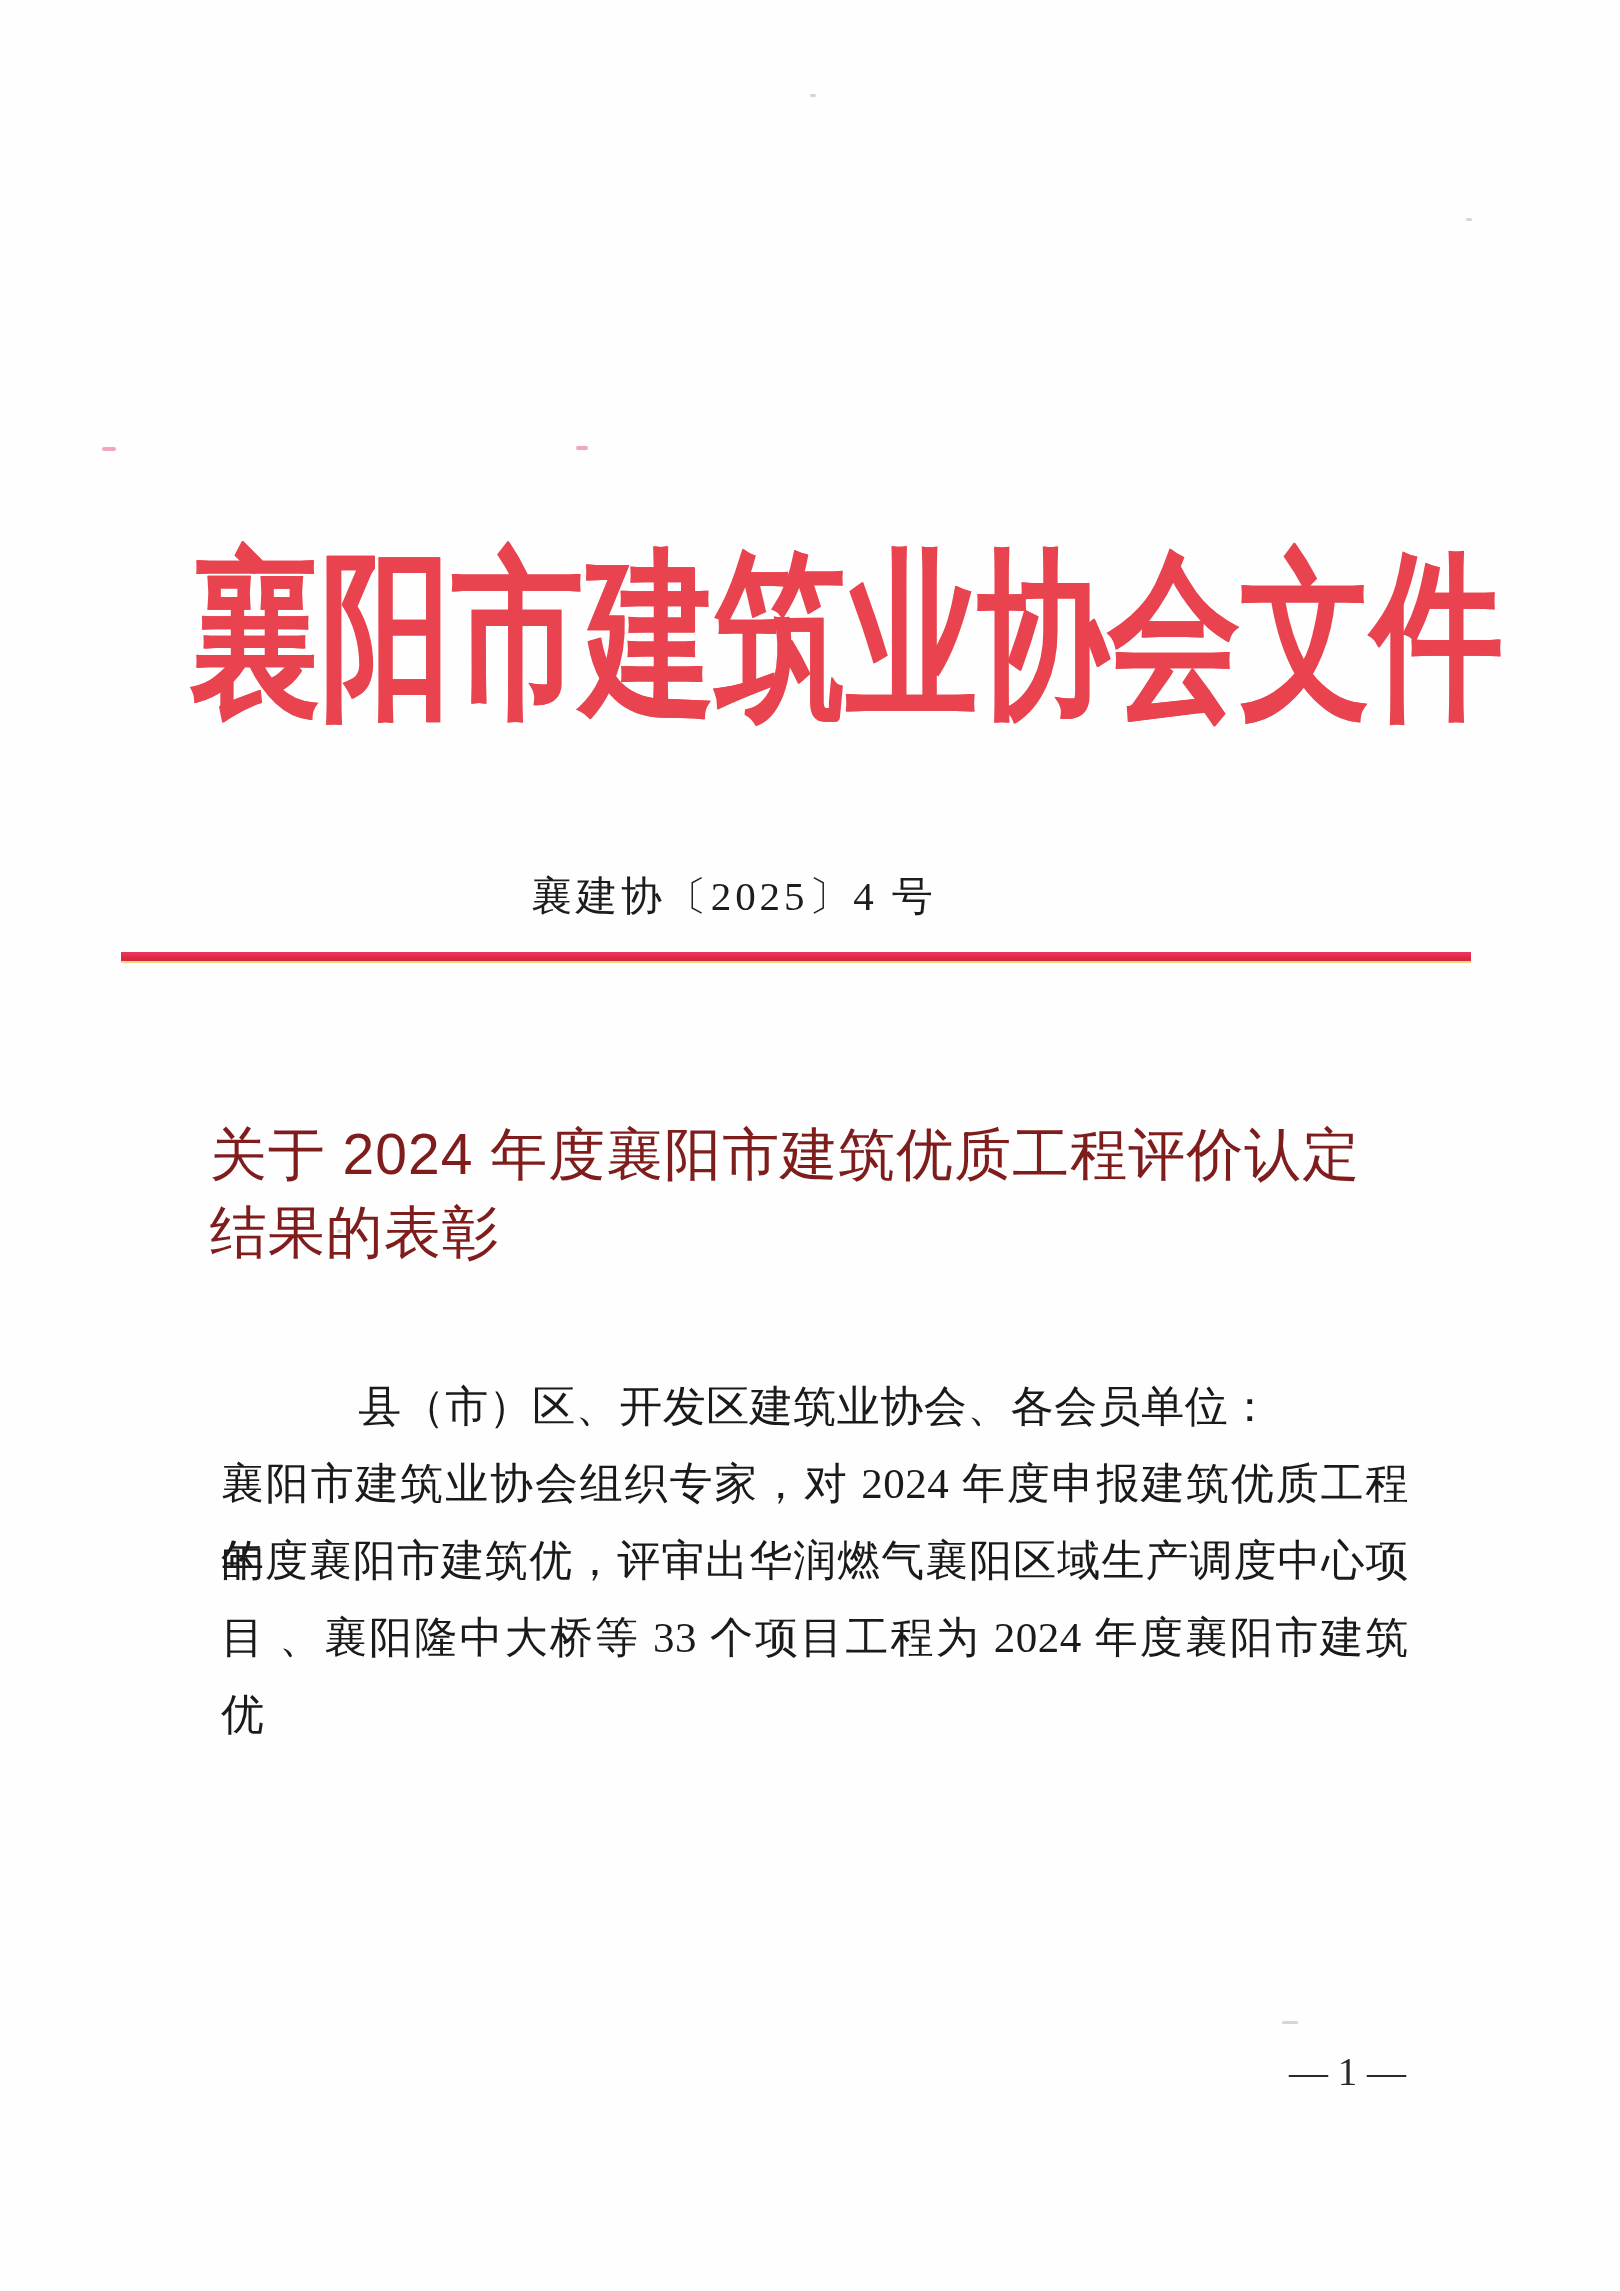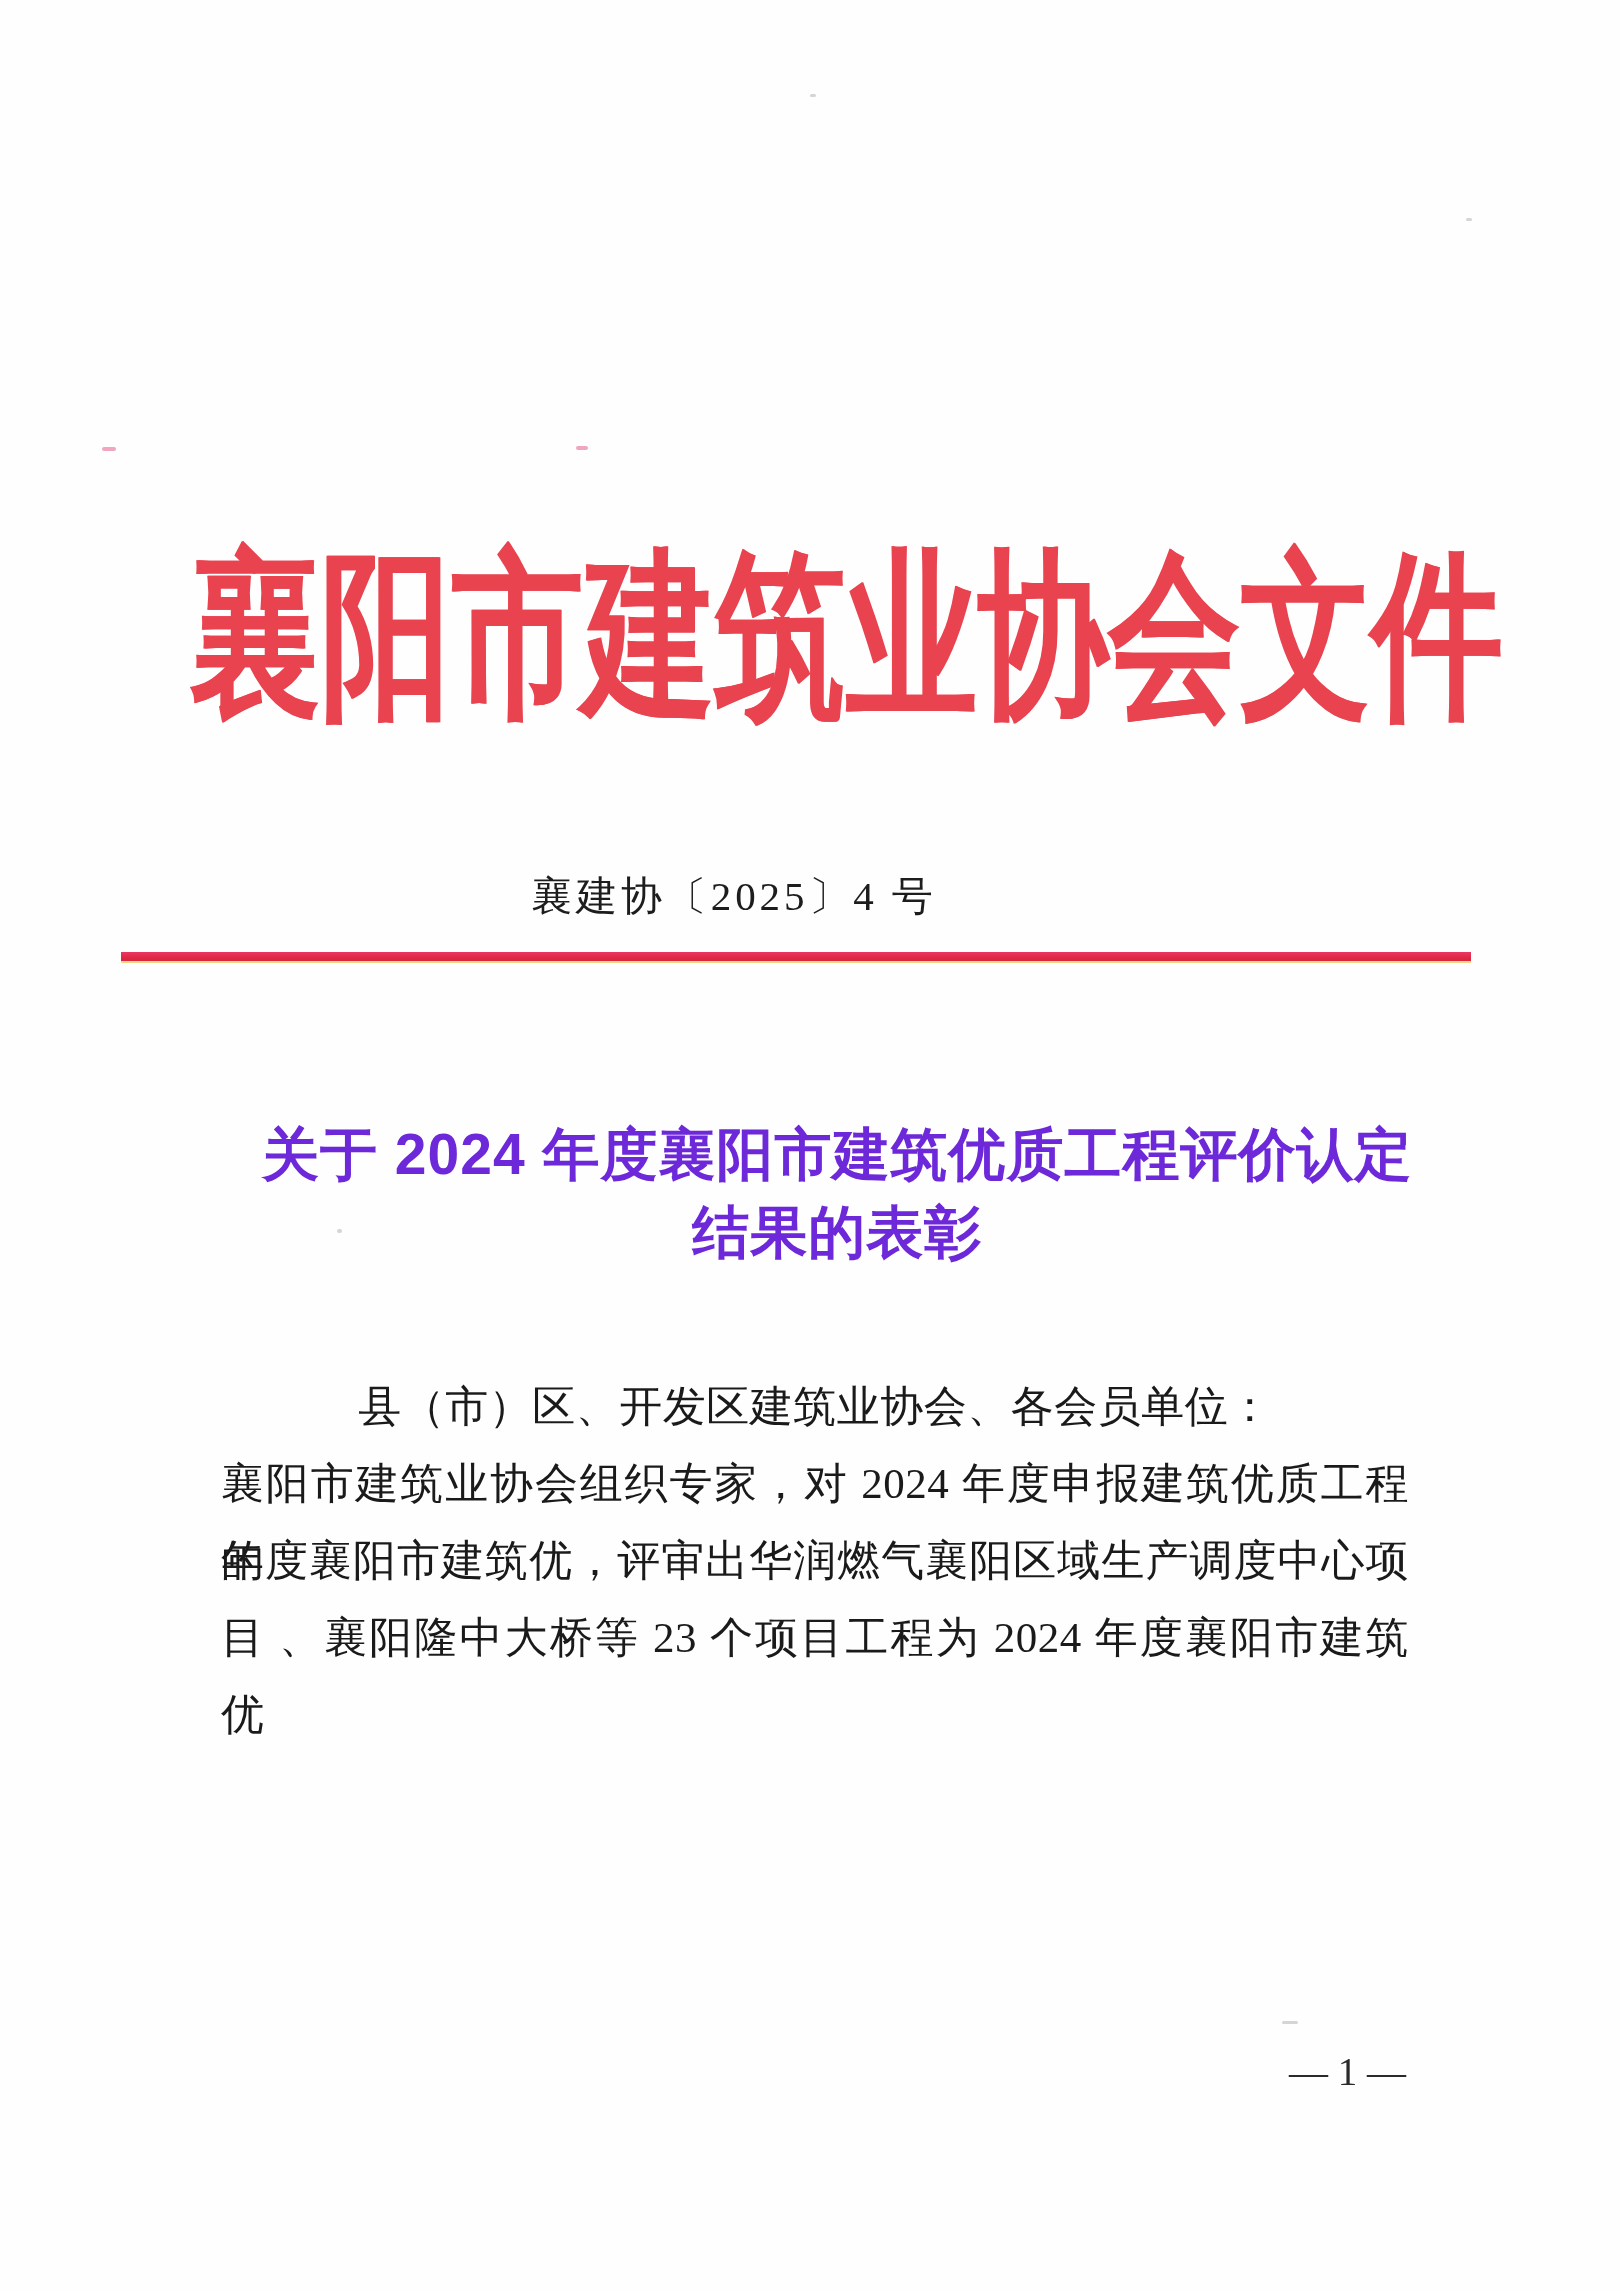--- a/index.html
+++ b/index.html
@@ -60,26 +60,25 @@
     background: linear-gradient(180deg, #ee3560 0%, #d92641 75%);
     box-shadow: 0 2px 0 rgba(243, 183, 33, 0.55);
   }
 
   
   .doc-title {
     position: absolute;
     top: 1115px;
     left: 196px;
     width: 1255px;
-    text-align: center;
     font-family: "Liberation Sans", "DejaVu Sans", sans-serif;
-    font-weight: 700;
+    font-weight: 400;
     font-size: 57px;
     line-height: 78px;
-    color: #6d28d9;
+    color: #7f1d1d;
     transform: translateX(13.7px);
     letter-spacing: 1px;
   }
 
   
   .body-block {
     position: absolute;
     top: 1368px;
     left: 221px;
     width: 1188px;
@@ -140,21 +139,21 @@
 
   <div class="doc-title">
     <div>关于 2024 年度襄阳市建筑优质工程评价认定</div>
     <div>结果的表彰</div>
   </div>
 
   <div class="body-block">
     <div class="body-line line-left">县（市）区、开发区建筑业协会、各会员单位：</div>
     <div class="body-line line-justify">襄阳市建筑业协会组织专家，对 2024 年度申报建筑优质工程的</div>
     <div class="body-line line-justify">年度襄阳市建筑优，评审出华润燃气襄阳区域生产调度中心项</div>
-    <div class="body-line line-justify">目 、襄阳隆中大桥等 23 个项目工程为 2024 年度襄阳市建筑优</div>
+    <div class="body-line line-justify">目 、襄阳隆中大桥等 33 个项目工程为 2024 年度襄阳市建筑优</div>
   </div>
 
   <div class="page-number">— 1 —</div>
 
   <div class="speck pink" style="left:102px; top:447px; width:13.7px; height:3.9px;"></div>
   <div class="speck pink" style="left:576px; top:446px; width:11.8px; height:3.9px;"></div>
   <div class="speck gray" style="left:810px; top:94px; width:5.9px; height:2.9px;"></div>
   <div class="speck gray" style="left:1466px; top:218px; width:5.9px; height:2.9px;"></div>
   <div class="speck gray" style="left:337px; top:1229px; width:4.9px; height:3.9px;"></div>
   <div class="speck gray" style="left:1282px; top:2021px; width:15.7px; height:2.9px;"></div>

